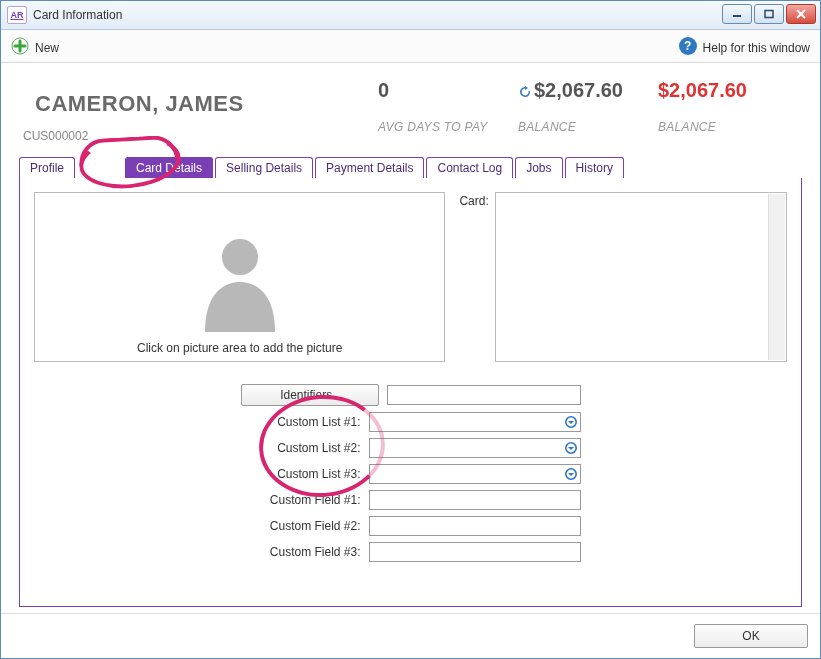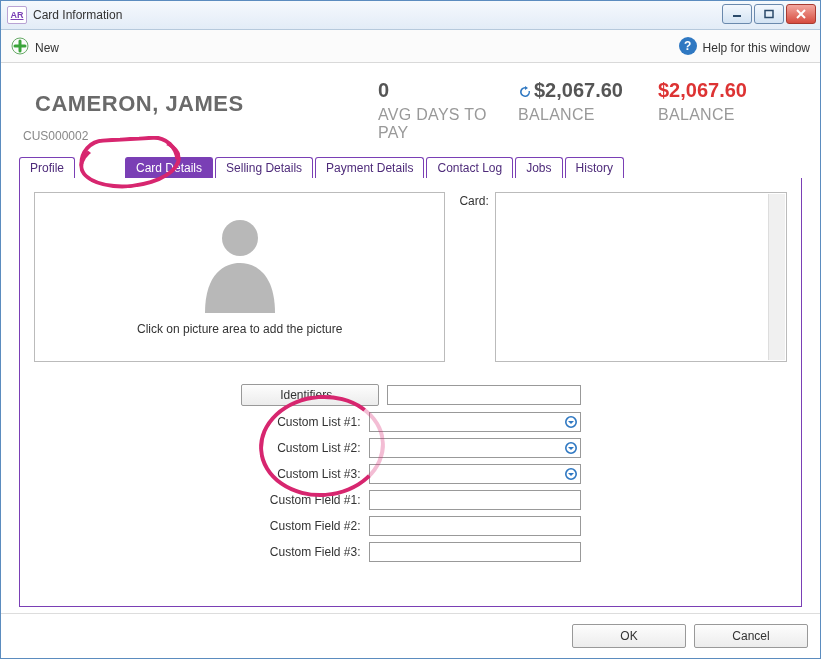--- a/index.html
+++ b/index.html
@@ -144,23 +144,24 @@
   }
   .summary .stat .val {
     font-size: 20px;
     font-weight:600;
     color:#555;
     white-space: nowrap;
   }
   .summary .stat .val.red { color:#d33; }
   .summary .stat .lbl {
     color:#999;
-    font-size: 16px;
-    margin-top: 4px;
+    font-size: 12px;
+    margin-top: 18px;
     letter-spacing: .3px;
+    font-style: italic;
   }
   .refresh-icon {
     width:14px; height:14px;
     display:inline-flex; align-items:center; justify-content:center;
     color:#2f78c2;
     margin-right:2px;
     vertical-align: -1px;
   }
   
   .tabs {
@@ -202,20 +203,21 @@
     display:flex;
     gap: 14px;
     height: 170px;
   }
   .pic-box {
     flex: 1.25;
     border: 1px solid #bbb;
     display:flex;
     flex-direction:column;
     align-items:center;
+    justify-content:flex-end;
     box-sizing:border-box;
     position:relative;
     padding-bottom:6px;
   }
   .pic-box .avatar {
     color:#b8b8b8;
     margin-top:10px;
   }
   .pic-box .hint {
     margin-top: 6px;
@@ -518,19 +520,18 @@
           <input type="text" value="" style="">
         </div>
       </div>
 
     </div>
 
   </div>
 
   <div class="bottombar">
     <span class="btn">OK</span>
-    <span class="btn">Cancel</span>
   </div>
 
   <div class="annot-circle annot-top"></div>
   <div class="annot-circle annot-mid"></div>
 
 </div>
 
 </body></html>

